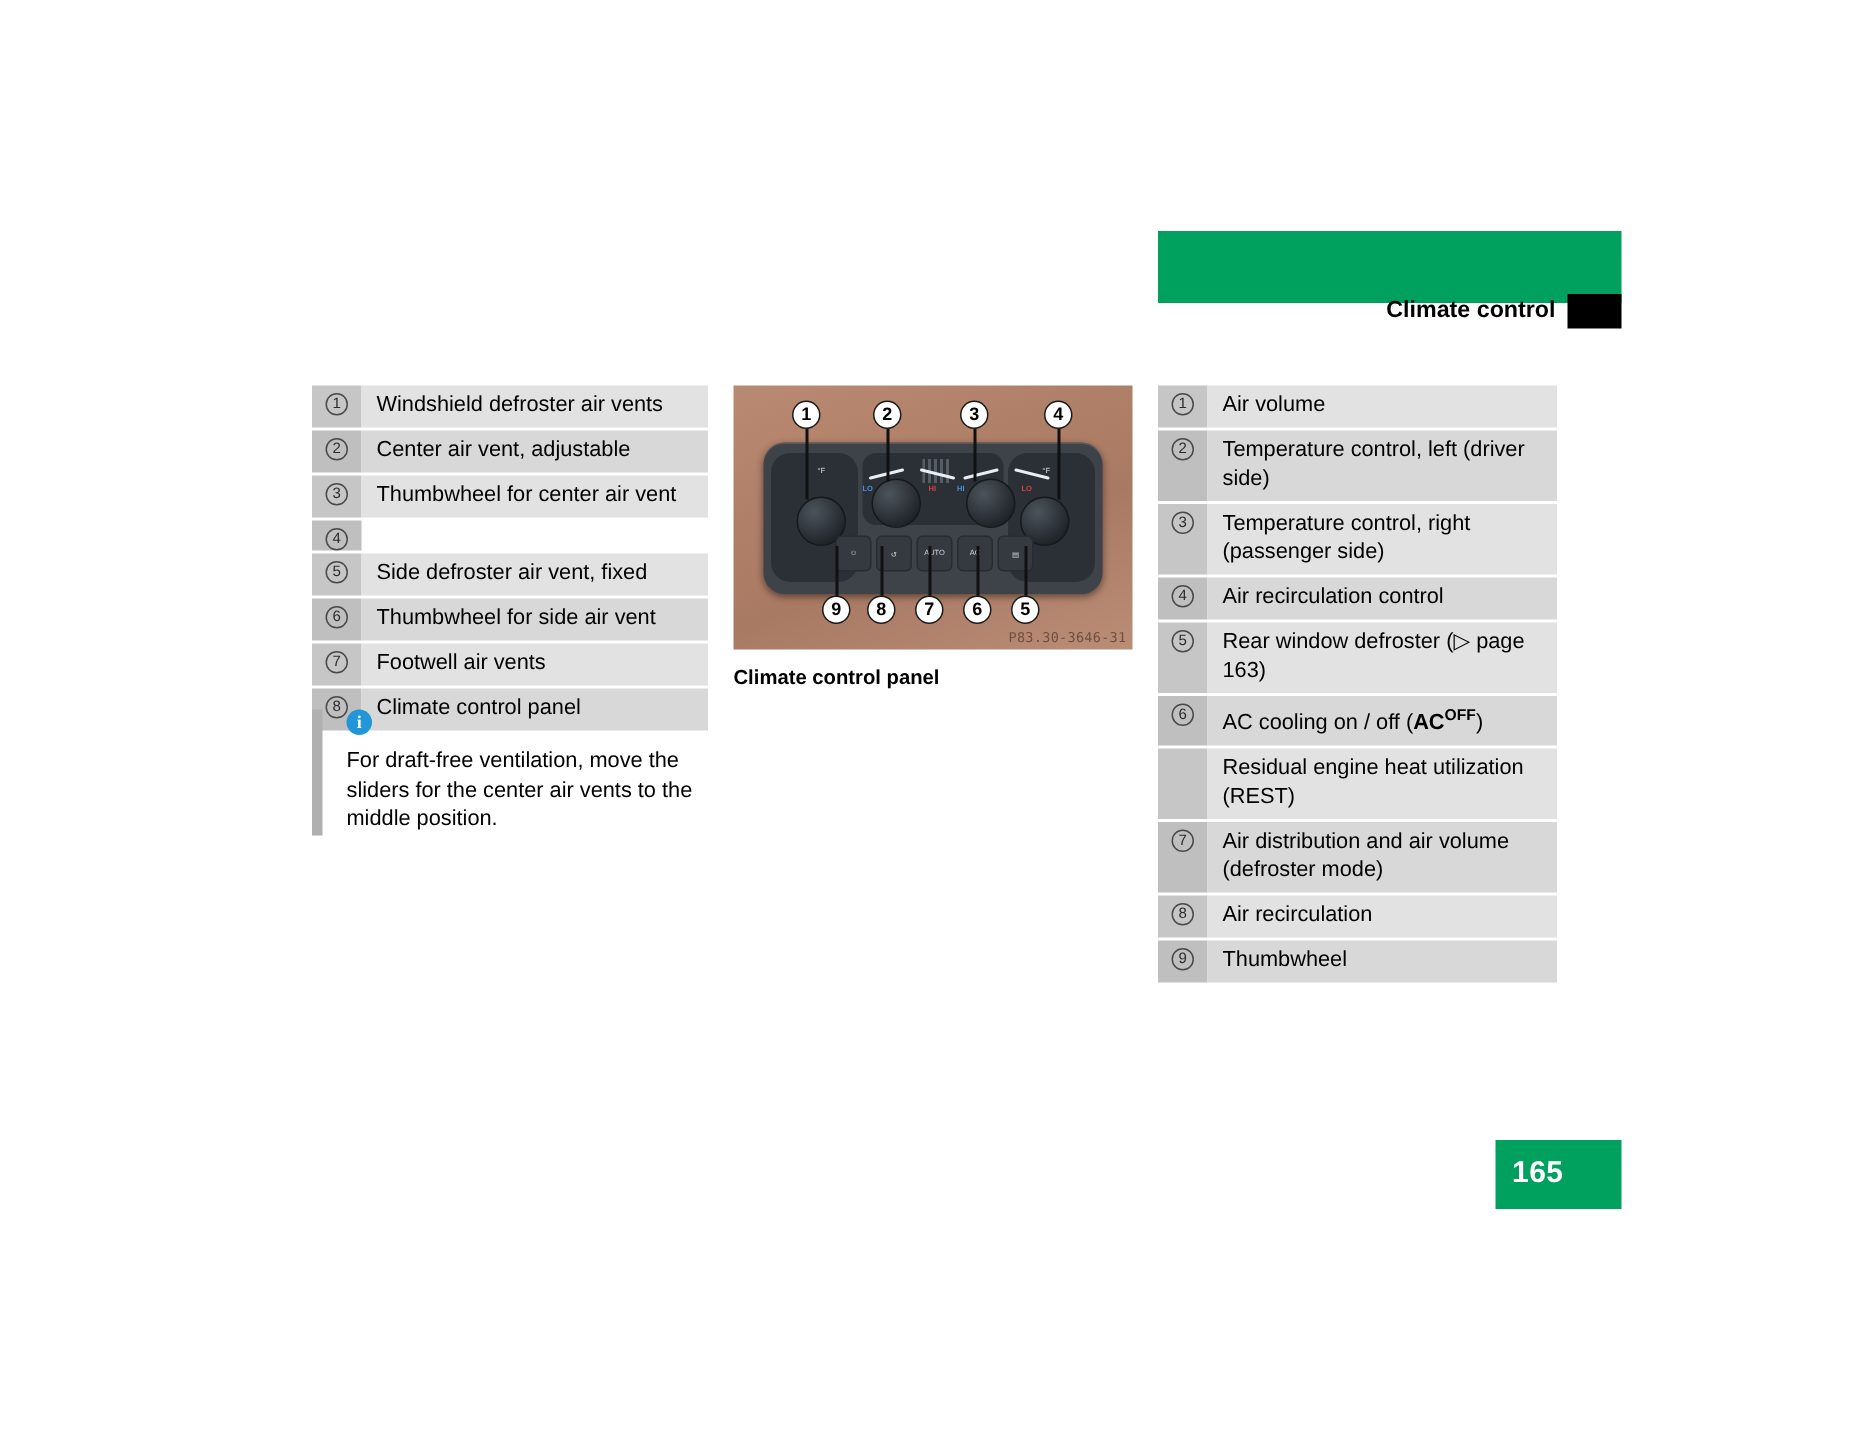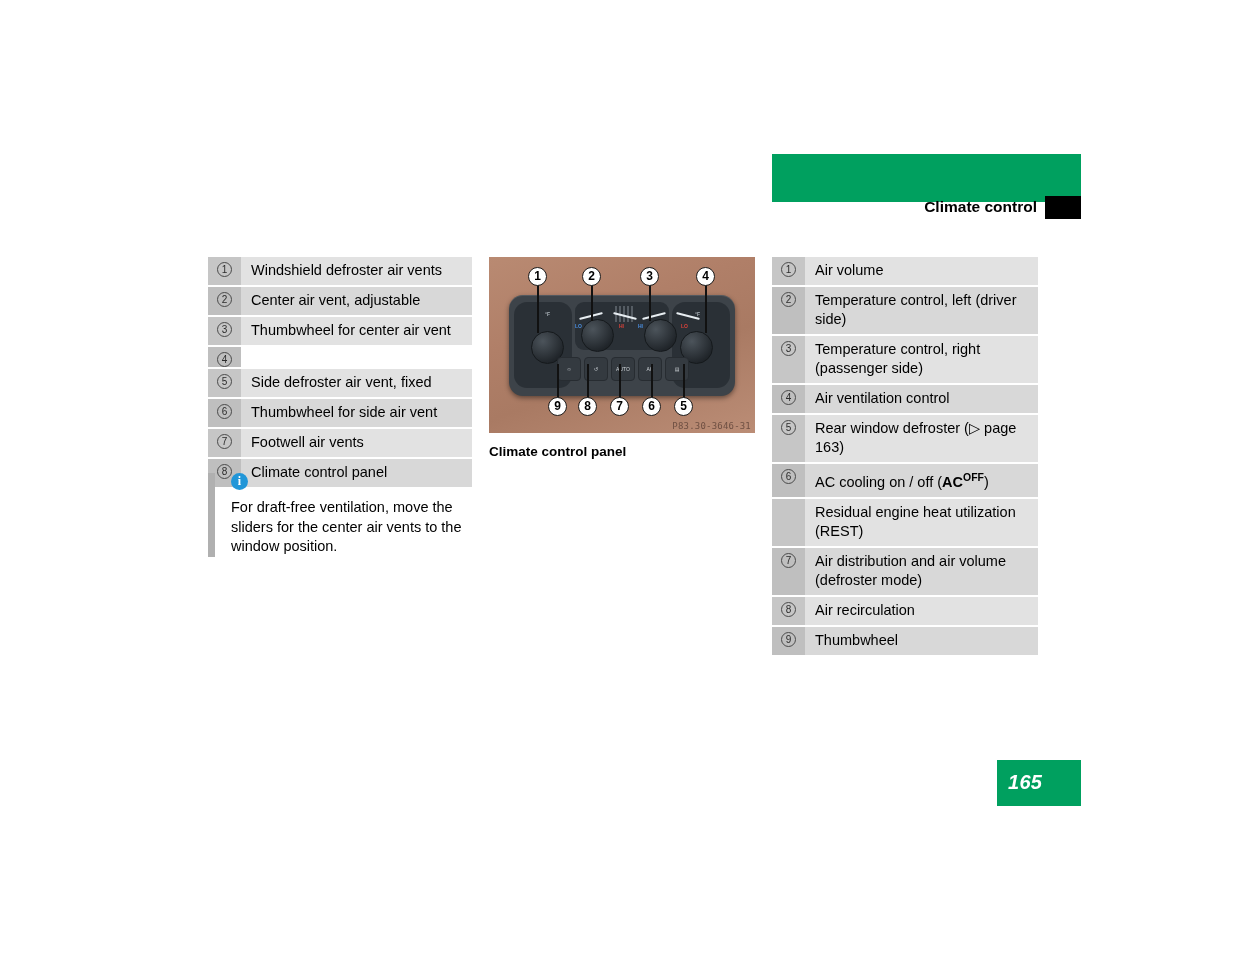--- a/index.html
+++ b/index.html
@@ -284,21 +284,20 @@
   }
 
   
   #page-number-box {
     position: absolute;
     left: 997px;
     top: 760px;
     width: 84px;
     height: 46px;
     background: #00a05f;
-    font-style: italic;
   }
   #page-number {
     position: absolute;
     left: 11px;
     top: 11px;
     font-size: 20px;
     font-weight: bold;
     color: #ffffff;
     letter-spacing: 0.3px;
   }
@@ -443,21 +442,21 @@
     <div class="row shade-a">
       <div class="num-cell">
         <span class="circle-num">3</span>
       </div>
       <div class="txt-cell">Temperature control, right (passenger side)</div>
     </div>
     <div class="row shade-b">
       <div class="num-cell">
         <span class="circle-num">4</span>
       </div>
-      <div class="txt-cell">Air ventilation control</div>
+      <div class="txt-cell">Air recirculation control</div>
     </div>
     <div class="row shade-a">
       <div class="num-cell">
         <span class="circle-num">5</span>
       </div>
       <div class="txt-cell">Rear window defroster (▷ page 163)</div>
     </div>
     <div class="row shade-b">
       <div class="num-cell">
         <span class="circle-num">6</span>
@@ -485,19 +484,19 @@
         <span class="circle-num">9</span>
       </div>
       <div class="txt-cell">Thumbwheel</div>
     </div>
   </div>
 
 <div id="note-box">
   <div id="note-bar"></div>
   <div id="note-content">
     <div id="note-icon">i</div>
-    <div id="note-text">For draft-free ventilation, move the sliders for the center air vents to the window position.</div>
+    <div id="note-text">For draft-free ventilation, move the sliders for the center air vents to the middle position.</div>
   </div>
 </div>
 
 <div id="page-number-box">
   <div id="page-number">165</div>
 </div>
 
 </body></html>

